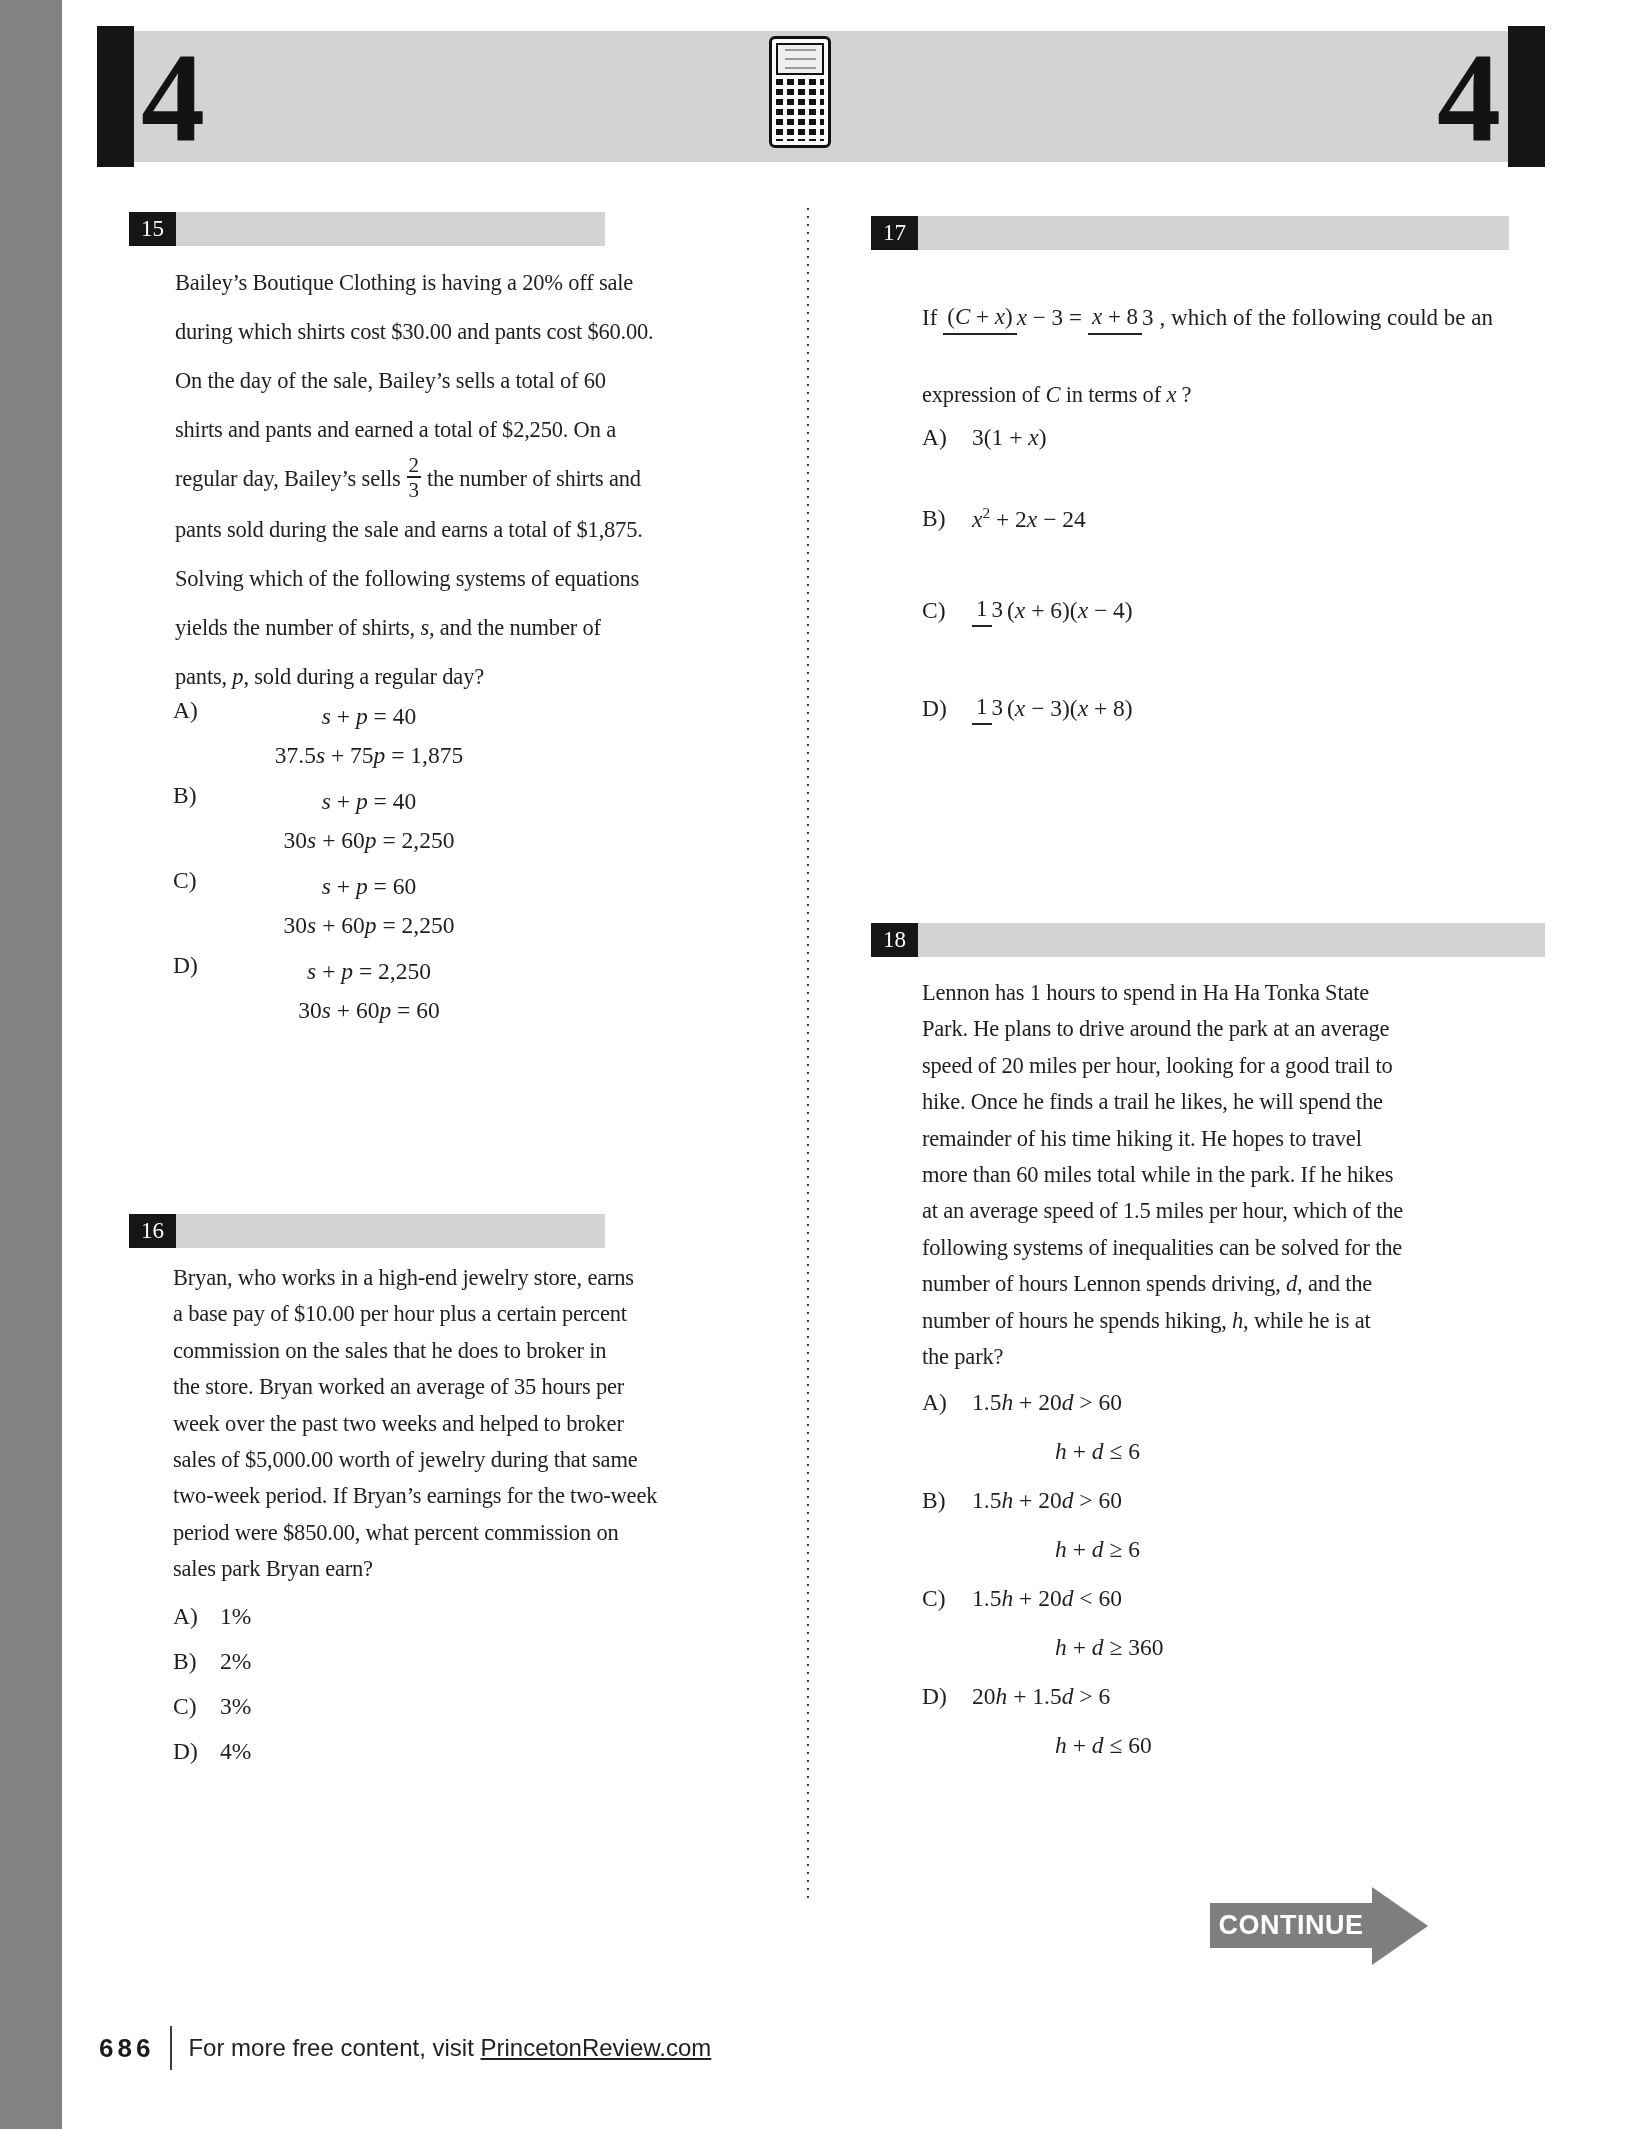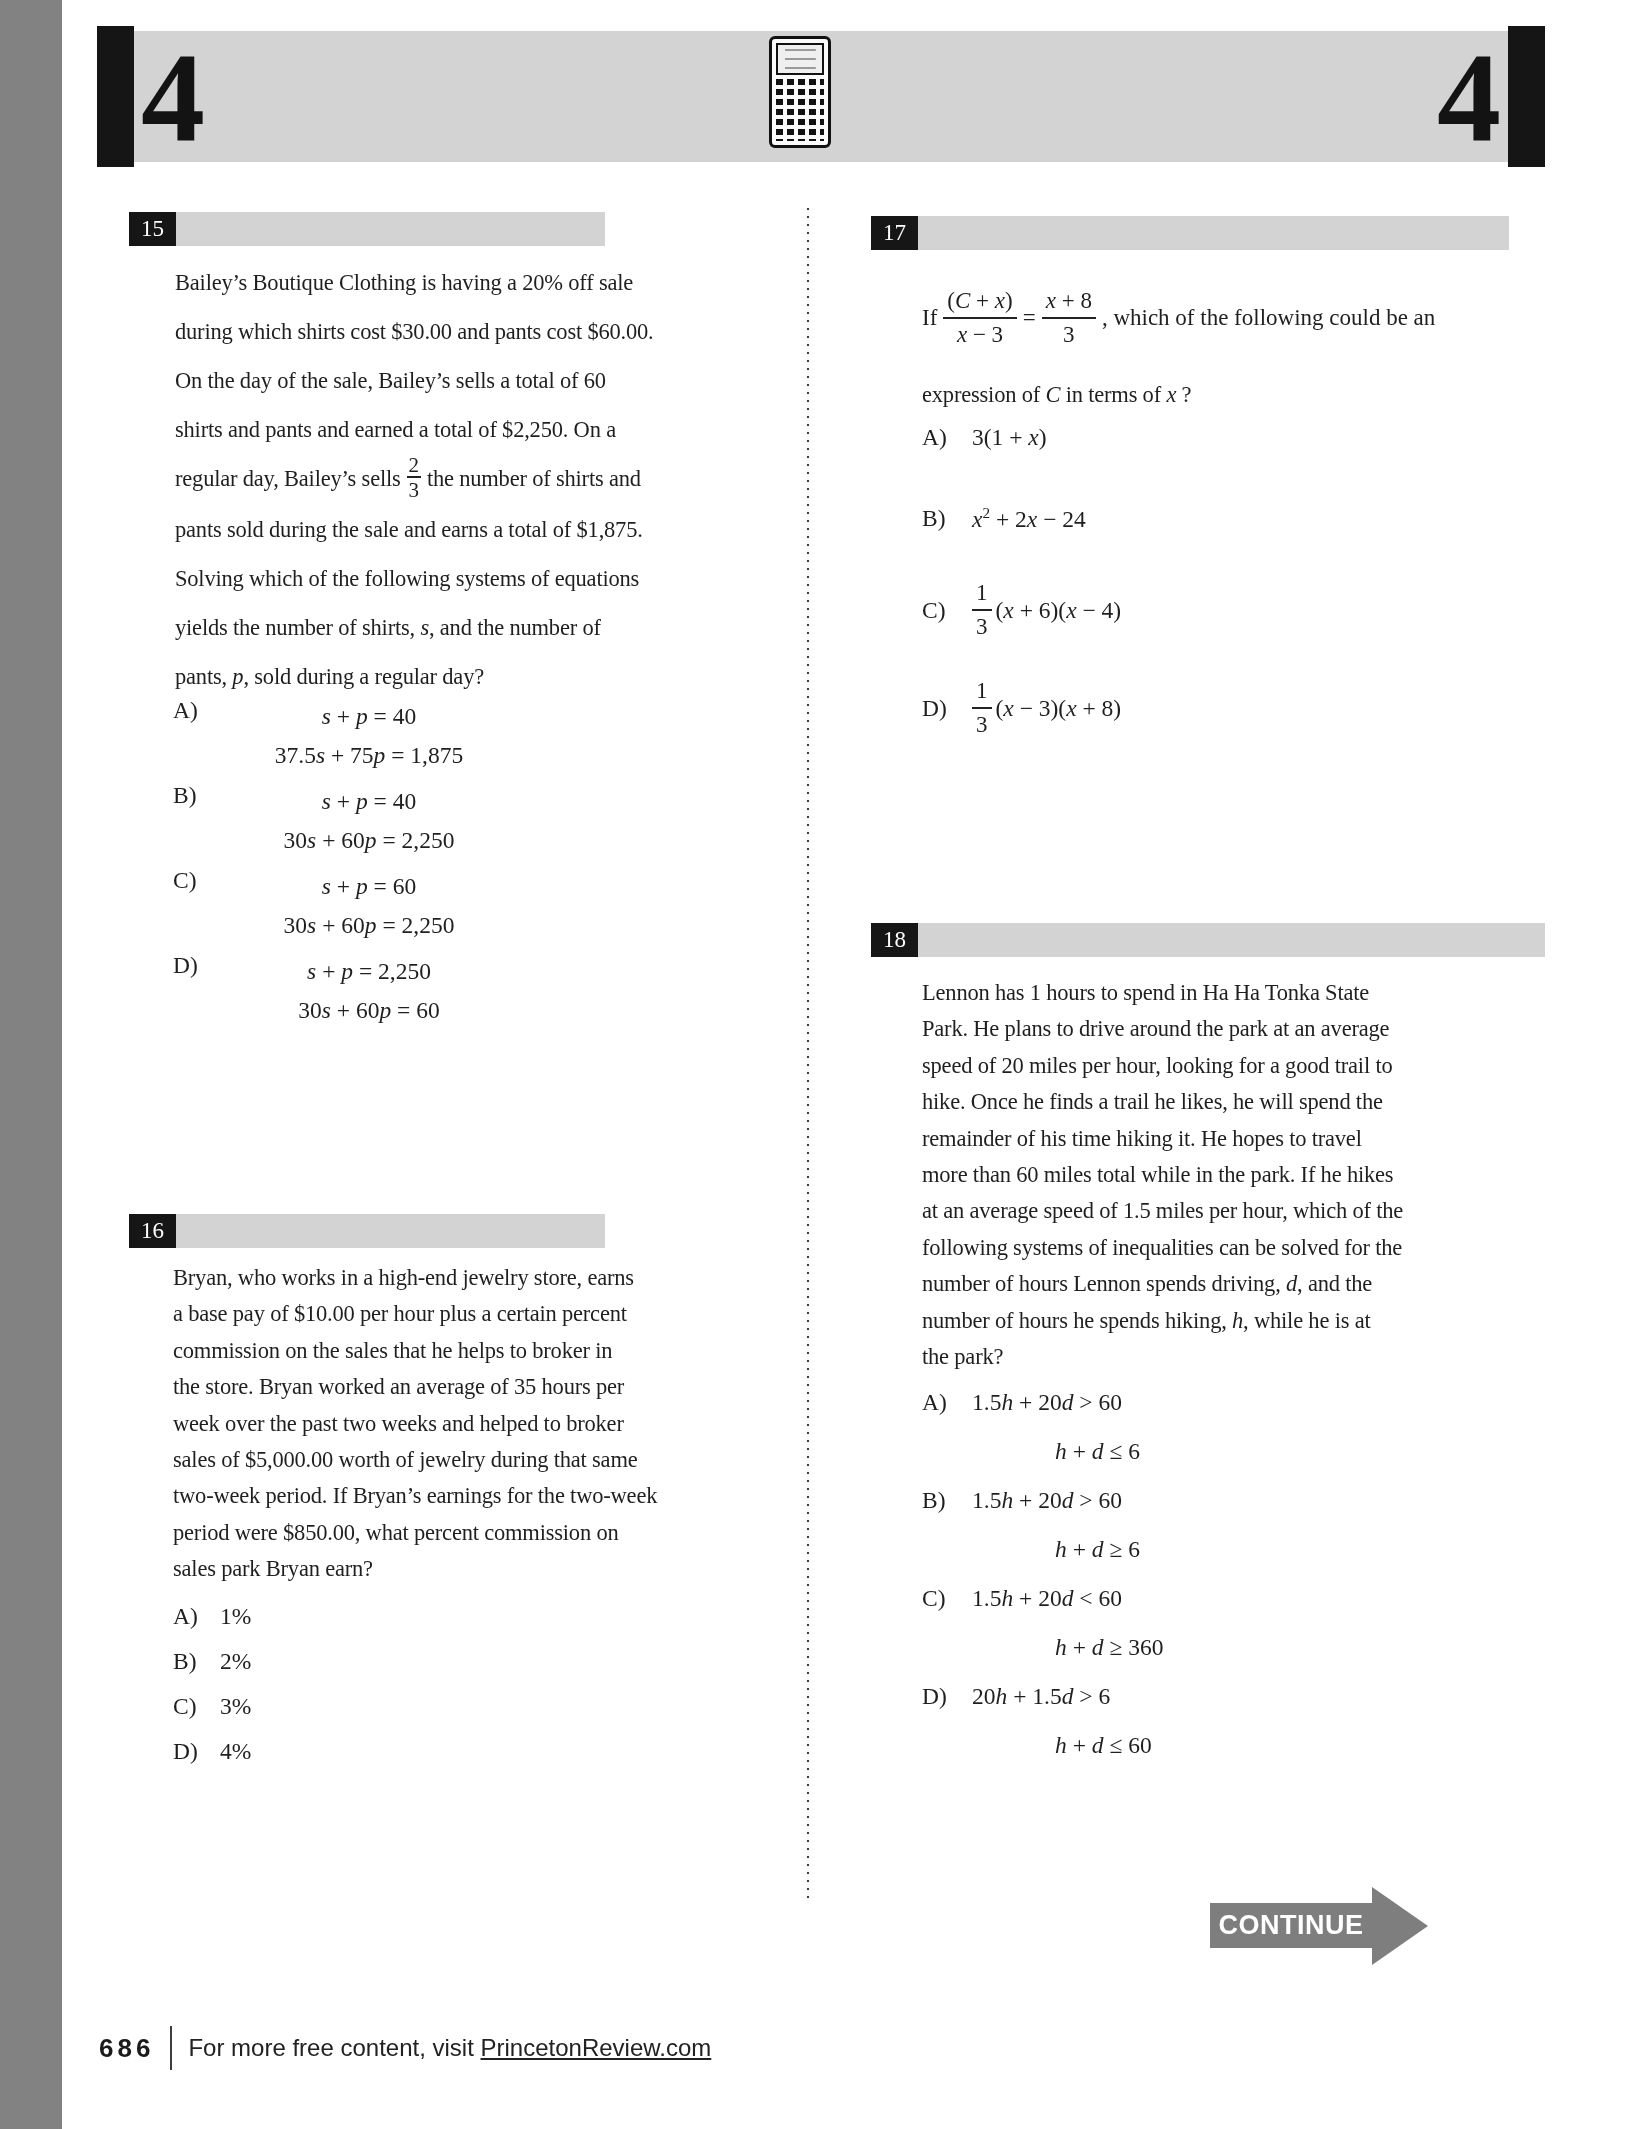--- a/index.html
+++ b/index.html
@@ -47,21 +47,21 @@
   i{font-style:italic;}
   sup{font-size:0.65em;}
 
   
   .frac{display:inline-flex;flex-direction:column;align-items:center;vertical-align:middle;
         margin:0 6px;transform:translateY(-3px);}
   .frac .fn{font-size:21px;line-height:22px;padding:0 2px;border-bottom:2px solid #222;}
   .frac .fd{font-size:21px;line-height:24px;}
 
   
-  .bigfrac{display:inline-flex;flex-direction:column;align-items:center;margin:0 6px;}
+  .bigfrac{display:inline-flex;flex-direction:row;align-items:center;margin:0 6px;}
   .bigfrac .fn{font-size:23px;line-height:32px;padding:0 4px;border-bottom:2px solid #222;}
   .bigfrac .fd{font-size:23px;line-height:32px;}
 
   
   .ans15{display:flex;margin-bottom:7px;font-size:23.5px;}
   .ans15 .lab{width:46px;}
   .ans15 .eqs{width:300px;text-align:center;line-height:39px;}
 
   
   .ans16{display:flex;height:45px;align-items:center;font-size:23.5px;}
@@ -173,21 +173,21 @@
   </div>
 
   <div class="abs q-header" style="left:129px;top:1214px;width:476px;">
     <div class="q-box">16</div>
     <div class="q-bar"></div>
   </div>
 
   <div class="abs qtext lh36" style="left:173px;top:1260px;width:530px;">
       <div class="tl">Bryan, who works in a high-end jewelry store, earns</div>
       <div class="tl">a base pay of $10.00 per hour plus a certain percent</div>
-      <div class="tl">commission on the sales that he helps to broker in</div>
+      <div class="tl">commission on the sales that he does to broker in</div>
       <div class="tl">the store. Bryan worked an average of 35 hours per</div>
       <div class="tl">week over the past two weeks and helped to broker</div>
       <div class="tl">sales of $5,000.00 worth of jewelry during that same</div>
       <div class="tl">two-week period. If Bryan’s earnings for the two-week</div>
       <div class="tl">period were $850.00, what percent commission on</div>
       <div class="tl">sales park Bryan earn?</div>
     </div>
 
   <div class="abs" style="left:173px;top:1594px;">
     <div class="ans16">

